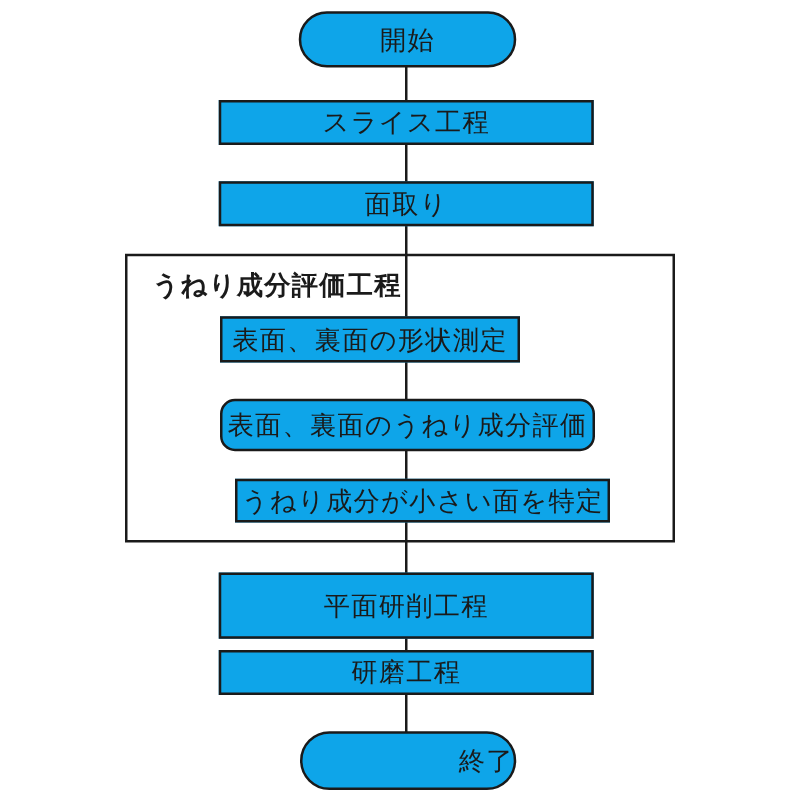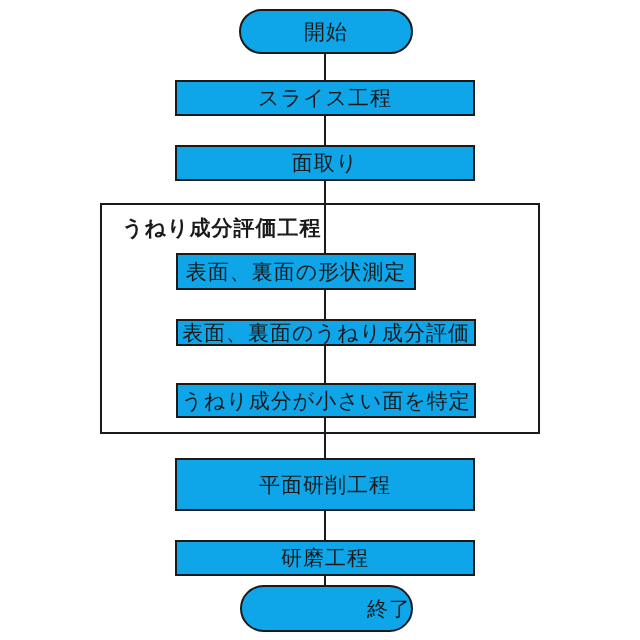--- a/index.html
+++ b/index.html
@@ -57,24 +57,24 @@
     letter-spacing: 1px;
     white-space: nowrap;
     font-weight: bold;
   }
   
   .n-start   { left: 239px; top: 9px;   width: 174px; height: 45px; }
   .n-slice   { left: 175px; top: 80px;  width: 300px; height: 36px; }
   .n-chamfer { left: 175px; top: 145px; width: 300px; height: 36px; }
   .n-group   { left: 100px; top: 203px; width: 440px; height: 231px; }
   .n-inner1  { left: 176px; top: 253px; width: 240px; height: 37px; }
-  .n-inner2  { left: 176px; top: 319px; width: 300px; height: 27px; }
-  .n-inner3  { left: 176px; top: 383px; width: 300px; height: 35px; }
+  .n-inner2  { left: 176px; top: 319px; width: 300px; height: 42px; border-radius: 12px; }
+  .n-inner3  { left: 188px; top: 383px; width: 300px; height: 35px; }
   .n-grind   { left: 175px; top: 458px; width: 300px; height: 53px; }
-  .n-polish  { left: 175px; top: 520px; width: 300px; height: 36px; margin-top: 20px; }
+  .n-polish  { left: 175px; top: 520px; width: 300px; height: 36px; }
   .n-end     { left: 240px; top: 585px; width: 173px; height: 47px; justify-content: flex-end; }
 </style>
 </head>
 <body>
 
 <div class="canvas">
 
   <div class="vline"></div>
 
   <div class="node terminal n-start">

